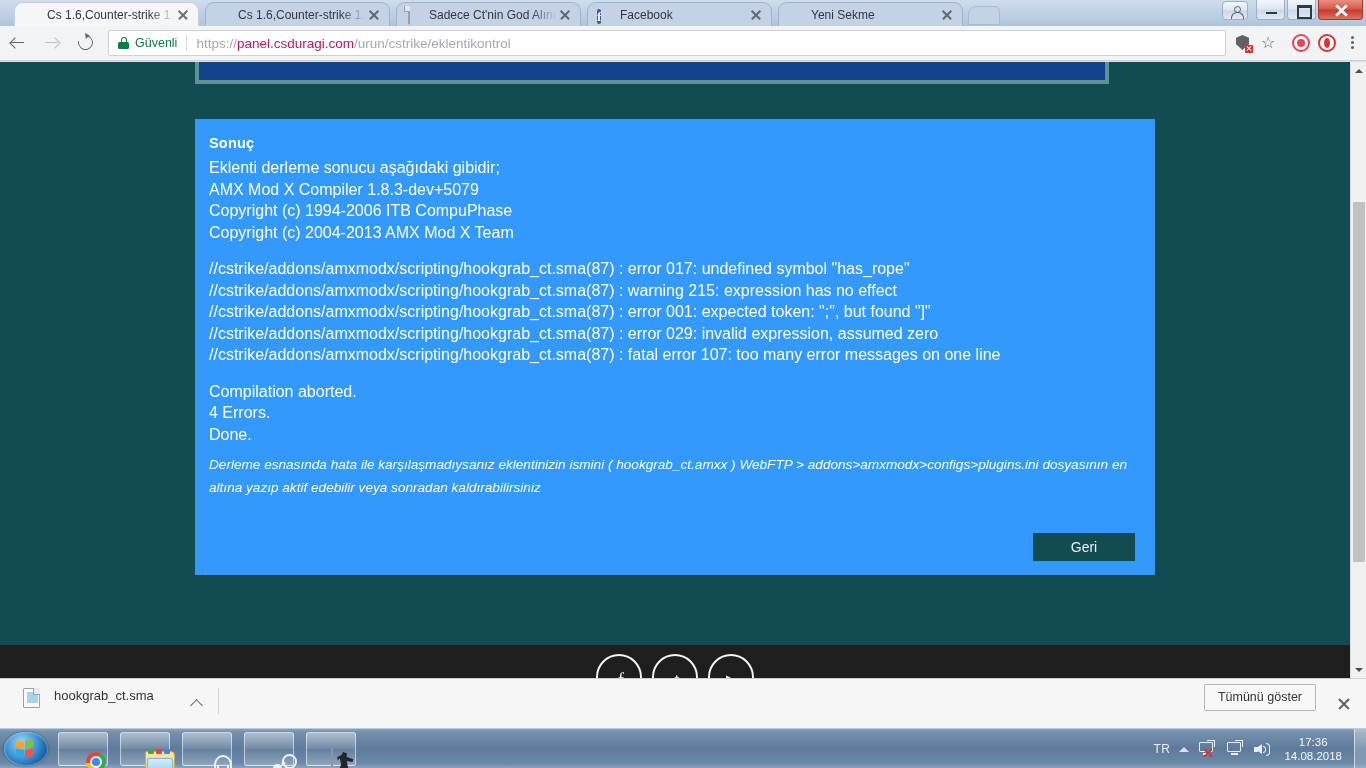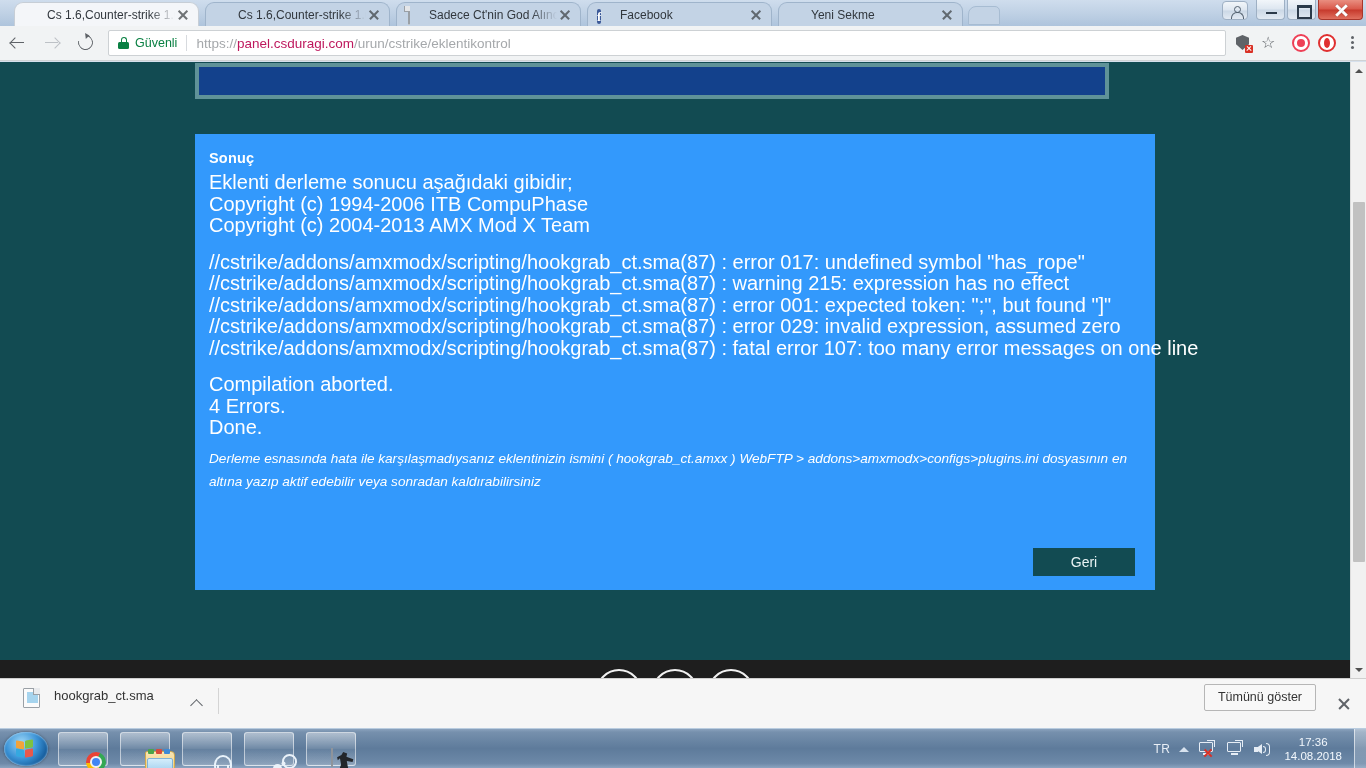--- a/index.html
+++ b/index.html
@@ -201,34 +201,34 @@
   }
   .sb-arrow{ position:absolute; left:0; width:16px; height:17px; }
   .sb-arrow.up{ top:0; }
   .sb-arrow.down{ bottom:0; }
   .sb-arrow i{ position:absolute; left:4px; top:7px; width:0;height:0;
     border-left:4px solid transparent; border-right:4px solid transparent; }
   .sb-arrow.up i{ border-bottom:4px solid #505050; }
   .sb-arrow.down i{ border-top:4px solid #505050; }
   .sb-thumb{ position:absolute; left:2px; width:12px; background:#c1c1c1; border-radius:1px; }
 
-  .page-body{ position:absolute; left:0; top:15px; width:1350px; height:616px;padding-left:41px; }
+  .page-body{ position:absolute; left:0; top:0; width:1350px; height:616px;padding-left:41px; }
 
   .topbox{
     position:absolute; left:195px; top:-14px; width:914px; height:36px;
     background:#13418c; border:4px solid #5f9298;
   }
 
   .result-panel{
     position:absolute; left:195px; top:57px; width:960px; height:456px;
     background:#3399fc; color:#ffffff;
     padding:16px 14px 0 14px;
   }
   .res-title{ font-size:14.5px; font-weight:bold; margin:0 0 6px 0; letter-spacing:.2px;}
-  .res-line{ font-size:20px; line-height:21.5px; white-space:pre; }
+  .res-line{ font-size:16px; line-height:21.5px; white-space:pre; }
   .res-gap{ height:15px; }
   .res-note{
     font-size:13.6px; font-style:italic; line-height:23px; margin-top:8px;
     max-width:930px;
   }
   .geri-btn{
     position:absolute; right:20px; bottom:14px;
     width:102px; height:28px;
     background:#124b52; color:#e9f3f4;
     border:none; font-size:14px; font-family:"Liberation Sans", sans-serif;
@@ -463,20 +463,21 @@
 
     <div class="viewport">
       <div class="page-body">
 
         <div class="topbox"></div>
 
         <div class="result-panel">
           <div class="res-title">Sonuç</div>
 
           <div class="res-line">Eklenti derleme sonucu aşağıdaki gibidir;</div>
+          <div class="res-line">AMX Mod X Compiler 1.8.3-dev+5079</div>
           <div class="res-line">Copyright (c) 1994-2006 ITB CompuPhase</div>
           <div class="res-line">Copyright (c) 2004-2013 AMX Mod X Team</div>
 
           <div class="res-gap"></div>
 
           <div class="res-line">//cstrike/addons/amxmodx/scripting/hookgrab_ct.sma(87) : error 017: undefined symbol "has_rope"</div>
           <div class="res-line">//cstrike/addons/amxmodx/scripting/hookgrab_ct.sma(87) : warning 215: expression has no effect</div>
           <div class="res-line">//cstrike/addons/amxmodx/scripting/hookgrab_ct.sma(87) : error 001: expected token: ";", but found "]"</div>
           <div class="res-line">//cstrike/addons/amxmodx/scripting/hookgrab_ct.sma(87) : error 029: invalid expression, assumed zero</div>
           <div class="res-line">//cstrike/addons/amxmodx/scripting/hookgrab_ct.sma(87) : fatal error 107: too many error messages on one line</div>

